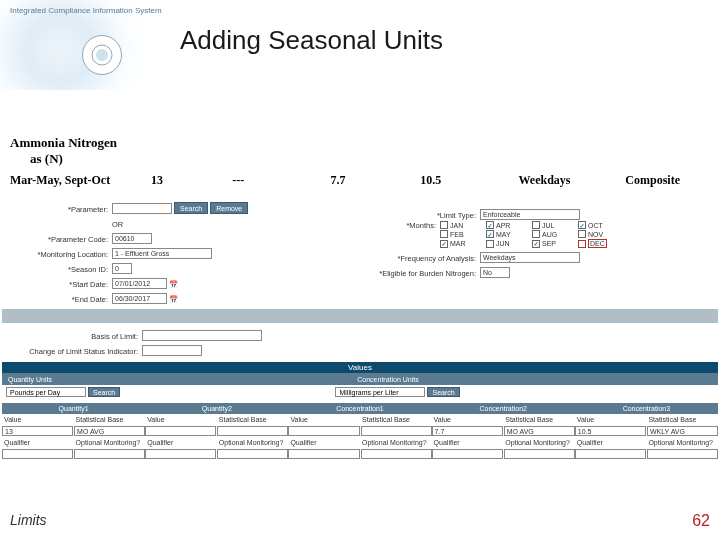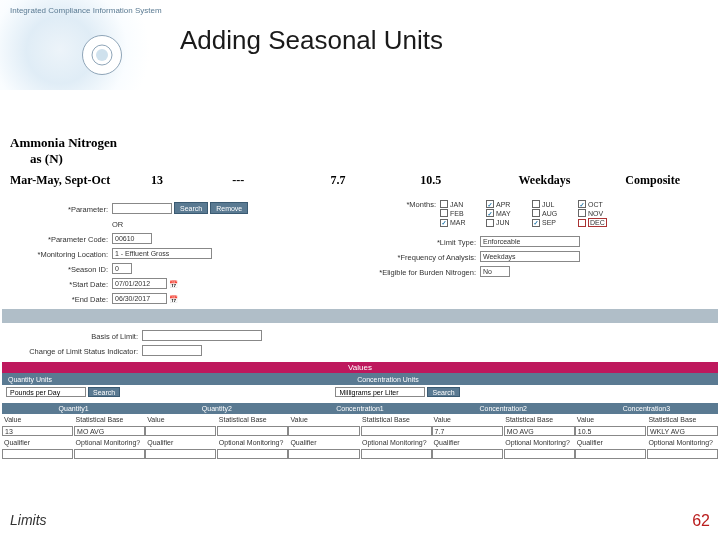--- a/index.html
+++ b/index.html
@@ -25,21 +25,21 @@
   .fbtn { background: #5a7a92; color: #fff; border: 1px solid #3a5a72; height: 12px; padding: 0 5px; font-size: 7px; display: inline-flex; align-items: center; margin-left: 2px; }
   .months-grid { display: grid; grid-template-columns: repeat(4, 42px); gap: 1px 4px; font-size: 7px; }
   .month-cell { display: flex; align-items: center; gap: 2px; }
   .chk { width: 8px; height: 8px; border: 1px solid #666; background: #fff; display: inline-flex; align-items: center; justify-content: center; font-size: 6px; }
   .chk.on::after { content: "✓"; color: #27a; font-weight: bold; }
   .dec-chk { border-color: #a33; }
   .mid-band { background: #b0bec8; height: 14px; margin-top: 4px; }
   .mid-section { margin-top: 4px; }
   .mid-section .frow .flabel { width: 140px; }
   .mid-section .frow .flabel::before { content: ""; }
-  .values-bar { background: #be185d; color: #fff; text-align: center; font-size: 8px; padding: 1px 0; margin-top: 6px; }
+  .values-bar { background: #0c4a6e; color: #fff; text-align: center; font-size: 8px; padding: 1px 0; margin-top: 6px; }
   .units-row, .hdr-row, .val-row { display: flex; }
   .units-row { background: #5a7a92; color: #fff; font-size: 7px; height: 12px; align-items: center; }
   .u-label { padding: 0 6px; }
   .white-input { background: #fff; color: #000; border: 1px solid #888; font-size: 7px; padding: 0 3px; height: 10px; display: inline-flex; align-items: center; }
   .srch { background: #5a7a92; color: #fff; border: 1px solid #3a5a72; font-size: 7px; padding: 0 4px; height: 10px; display: inline-flex; align-items: center; margin-left: 2px; }
   .col-hdr-row { display: flex; background: #5a7a92; color: #fff; font-size: 7px; height: 11px; align-items: center; margin-top: 4px; }
   .col-hdr-row span { flex: 1; text-align: center; }
   .sub-hdr-row { display: flex; font-size: 7px; height: 11px; align-items: center; }
   .sub-hdr-row > div { flex: 1; display: flex; }
   .sub-hdr-row span { flex: 1; padding-left: 2px; }
@@ -109,44 +109,44 @@
         <span class="finput" style="width:55px">07/01/2012</span>
         <span style="margin-left:2px">📅</span>
       </div>
       <div class="frow">
         <span class="flabel">End Date:</span>
         <span class="finput" style="width:55px">06/30/2017</span>
         <span style="margin-left:2px">📅</span>
       </div>
     </div>
     <div class="form-right">
+      <div class="frow" style="margin-top:6px">
+        <span class="flabel" style="width:120px">Limit Type:</span>
+        <span class="finput" style="width:100px">Enforceable</span>
+      </div>
       <div class="frow" style="height:auto;align-items:flex-start">
         <span class="flabel" style="width:80px">Months:</span>
         <div class="months-grid">
           <div class="month-cell"><span class="chk"></span>JAN</div>
           <div class="month-cell"><span class="chk on"></span>APR</div>
           <div class="month-cell"><span class="chk"></span>JUL</div>
           <div class="month-cell"><span class="chk on"></span>OCT</div>
           <div class="month-cell"><span class="chk"></span>FEB</div>
           <div class="month-cell"><span class="chk on"></span>MAY</div>
           <div class="month-cell"><span class="chk"></span>AUG</div>
           <div class="month-cell"><span class="chk"></span>NOV</div>
           <div class="month-cell"><span class="chk on"></span>MAR</div>
           <div class="month-cell"><span class="chk"></span>JUN</div>
           <div class="month-cell"><span class="chk on"></span>SEP</div>
           <div class="month-cell">
               <span class="chk dec-chk"></span>
               <span style="border:1px solid #a33;padding:0 1px">DEC</span>
             </div>
         </div>
       </div>
-      <div class="frow" style="margin-top:6px">
-        <span class="flabel" style="width:120px">Limit Type:</span>
-        <span class="finput" style="width:100px">Enforceable</span>
-      </div>
       <div class="frow">
         <span class="flabel" style="width:120px;">Frequency of Analysis:</span>
         <span class="finput" style="width:100px">Weekdays</span>
       </div>
       <div class="frow">
         <span class="flabel" style="width:120px">Eligible for Burden Nitrogen:</span>
         <span class="finput" style="width:30px">No</span>
       </div>
     </div>
   </div>

